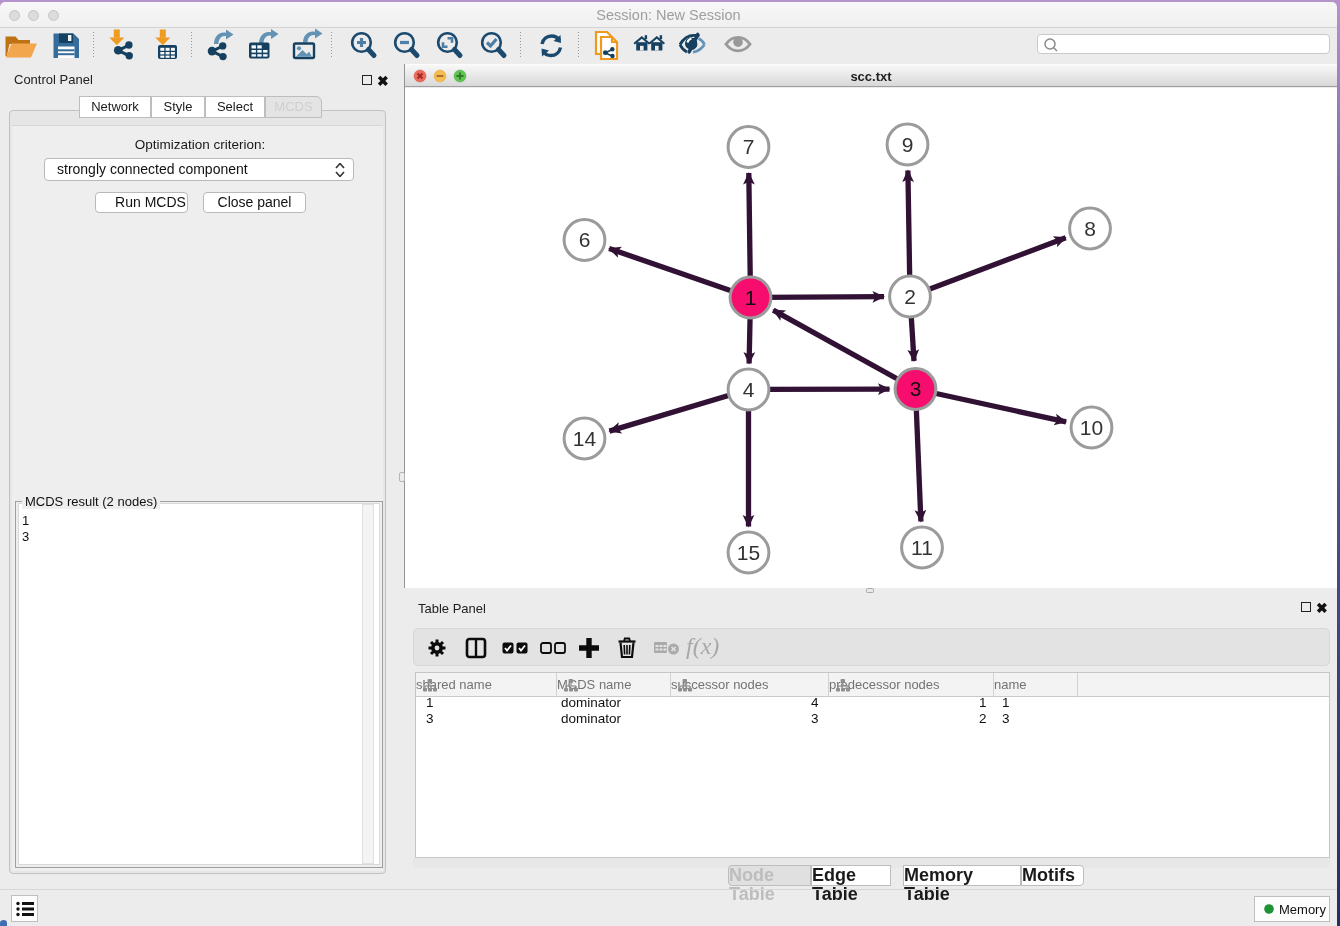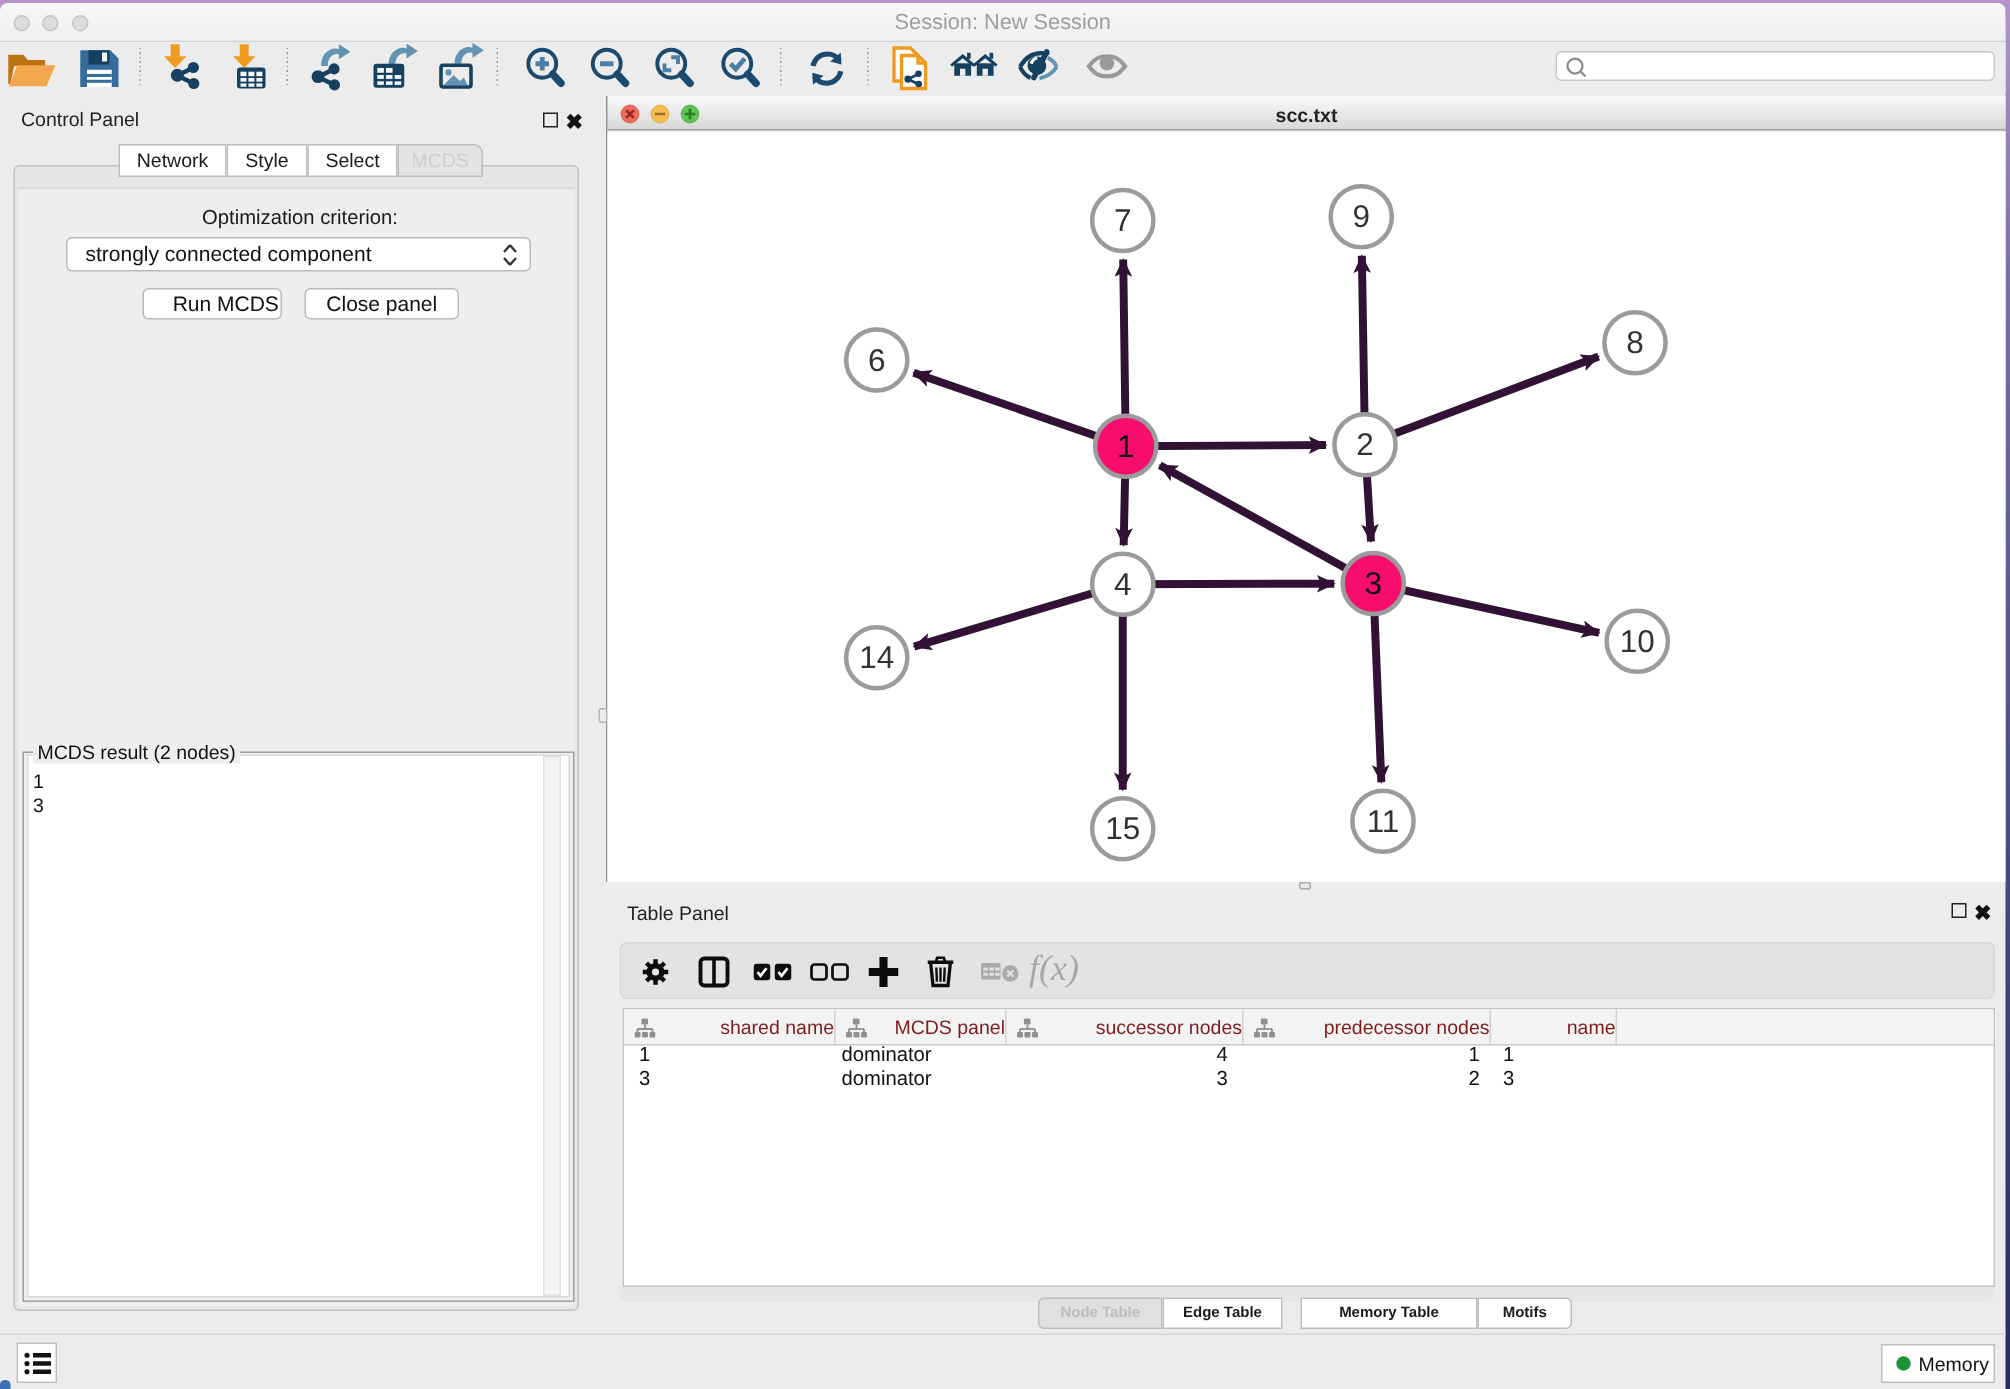--- a/index.html
+++ b/index.html
@@ -62,25 +62,25 @@
   #canvas { left:405px; top:88px; width:932px; height:500px; background:#fff; }
 
   
   #tp-title { left:418px; top:601px; font-size:13px; color:#222; }
   #tp-toolbar { left:413px; top:628px; width:917px; height:38px; background:#e3e3e3;
     border:1px solid #d7d7d7; border-radius:5px; }
   #tp-table { left:415px; top:672px; width:915px; height:186px; background:#fff; border:1px solid #c6c6c6; }
   #tp-header { position:absolute; left:0; top:0; width:100%; height:24px; background:#f3f3f3;
     border-bottom:1px solid #c9c9c9; }
   .treeicon { position:absolute; top:5px; }
-  .th { position:absolute; top:0; height:24px; font-size:13px; color:#7f1d1d; text-align:right;
+  .th { position:absolute; top:0; height:24px; font-size:13px; color:#737373; text-align:left;
     line-height:24px; border-right:1px solid #d2d2d2; }
   .td { position:absolute; font-size:13.5px; color:#111; }
   .tabb { position:absolute; top:865px; height:21px; background:#fff; border:1px solid #bdbdbd;
-    font-size:10px; font-weight:bold; color:#1a1a1a; text-align:center; line-height:19px; }
+    font-size:18px; font-weight:bold; color:#1a1a1a; line-height:19px;margin-left:36px; }
 
   #statusline { left:0; top:889px; width:1337px; height:1px; background:#d6d6d6; }
   #list-btn { left:11px; top:895px; width:27px; height:27px; background:#fdfdfd; border:1px solid #bfbfbf; }
   #memory-btn { left:1254px; top:896px; width:76px; height:26px; background:#fdfdfd;
     border:1px solid #bfbfbf; font-size:13px; color:#111; }
 </style>
 </head>
 <body>
 <svg width="0" height="0" style="position:absolute;">
   <defs>
@@ -433,21 +433,21 @@
     <circle cx="19.5" cy="7" r="5.5" fill="#aaaaaa"></circle>
     <path d="M17.5 5 L21.5 9 M21.5 5 L17.5 9" stroke="#e3e3e3" stroke-width="1.6"></path>
   </svg>
 
   <div style="position:absolute;left:272px;top:4px;font-family:'Liberation Serif',serif;font-style:italic;font-size:24px;color:#a8a8a8;">f(x)</div>
 </div>
 
 <div class="abs" id="tp-table">
   <div id="tp-header">
     <div class="th" style="left:0; width:141px;">shared name</div>
-    <div class="th" style="left:141px; width:114px;">MCDS panel</div>
+    <div class="th" style="left:141px; width:114px;">MCDS name</div>
     <div class="th" style="left:255px; width:158px;">successor nodes</div>
     <div class="th" style="left:413px; width:165px;">predecessor nodes</div>
     <div class="th" style="left:578px; width:84px;">name</div>
     <svg class="treeicon" style="left:7px;" width="14" height="14">
         <use href="#tree"></use>
       </svg>
     <svg class="treeicon" style="left:148px;" width="14" height="14">
         <use href="#tree"></use>
       </svg>
     <svg class="treeicon" style="left:262px;" width="14" height="14">

